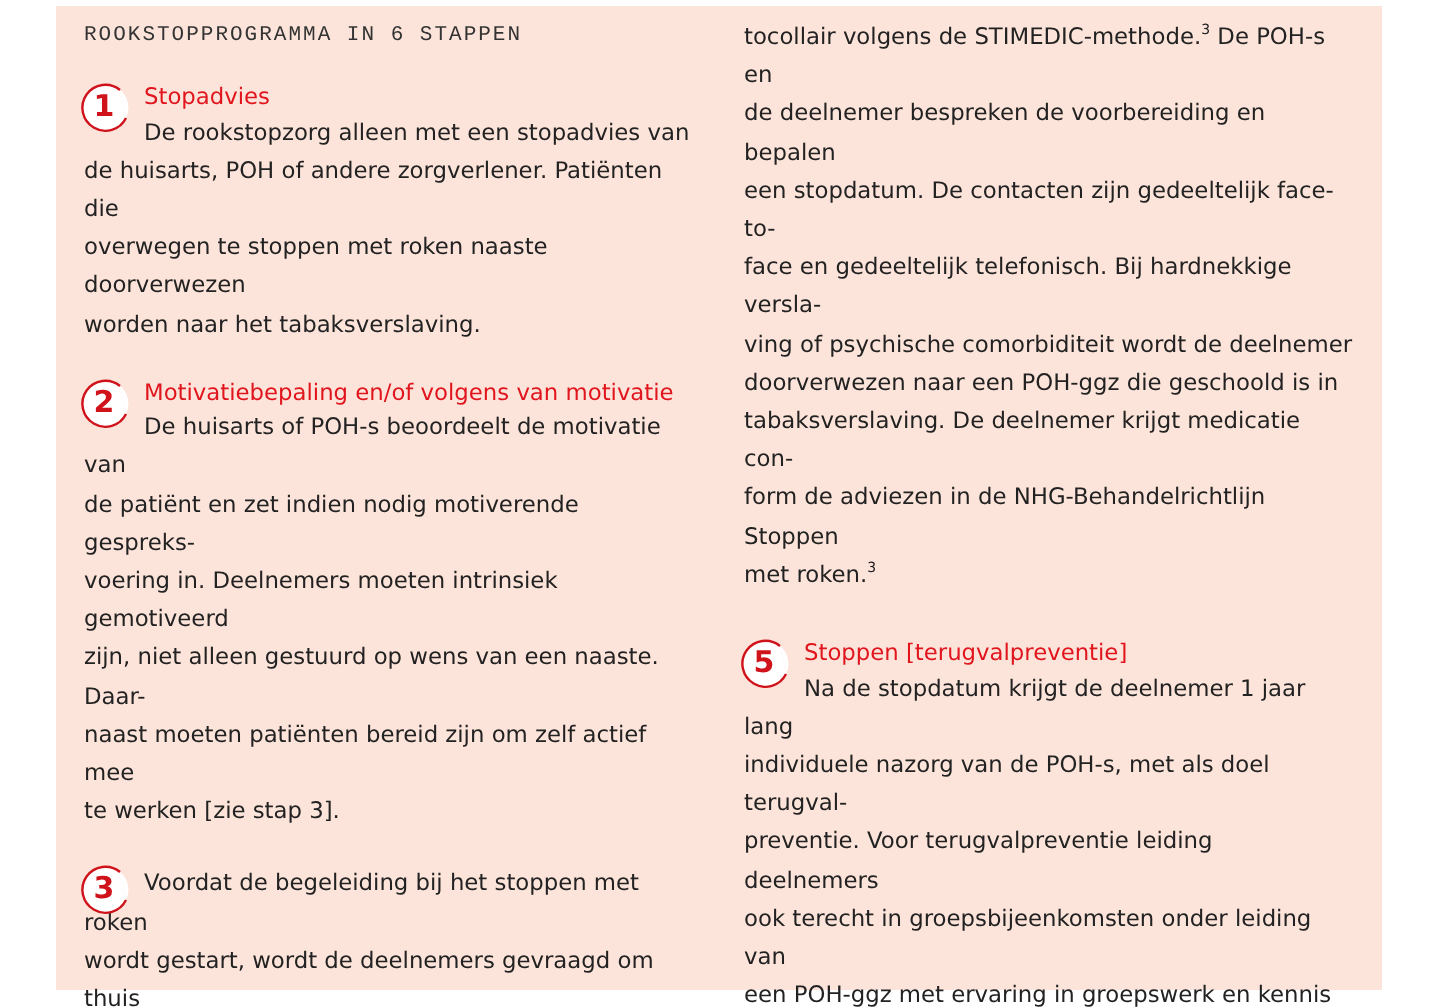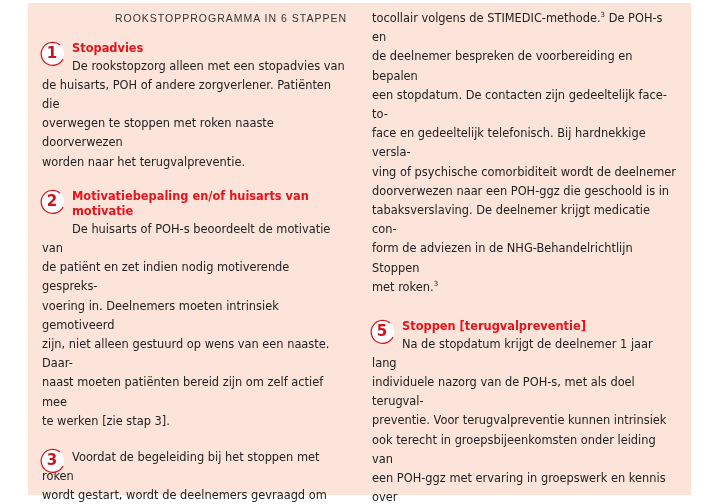--- a/index.html
+++ b/index.html
@@ -4,27 +4,27 @@
 <style>
   html, body { margin: 0; padding: 0; background: #ffffff; }
   body { width: 720px; height: 504px; position: relative; overflow: hidden;
          font-family: "DejaVu Sans", sans-serif; color: #222; }
   .panel { position: absolute; left: 28px; top: 3px; width: 663px; height: 492px;
            background: #fce4da; }
   .col { position: absolute; top: 0; width: 305px; }
   .col.left { left: 14px; }
   .col.right { left: 344px; top: 6px; }
   .box-title { font-size: 10.5px; letter-spacing: 1px; color: #333; margin-top: 9px;
-               font-family: Liberation Sans, sans-serif; text-align: right; }
+               font-family: Liberation Mono, monospace; }
   .step { position: relative; margin-top: 17px; }
   .step-badge { position: absolute; left: -3px; top: 0px; width: 26px; height: 26px; }
   .step-badge svg { position: absolute; left: 0; top: 0; }
   .step-num { position: absolute; left: 0; top: 3px; width: 26px; text-align: center;
               font-weight: bold; font-size: 15px; color: #d0121b; }
-  .step-title { margin-left: 30px; font-weight: bold; color: #e1151d; font-size: 11.4px;
+  .step-title { margin-left: 30px; font-weight: normal; color: #e1151d; font-size: 11.4px;
                 line-height: 15.5px; }
   p { margin: 0; font-size: 11.4px; line-height: 19.2px; color: #222; }
   p .indent { display: inline-block; width: 30px; }
   sup { font-size: 7px; line-height: 0; }
   .col.left .step:first-of-type { margin-top: 14px; }
 </style>
 </head>
 <body>
 
 <div class="panel">
@@ -34,32 +34,32 @@
 
     <div class="step">
       <div class="step-badge">
         <svg width="26" height="26">
             <path d="M21 4 A11.5 11.5 0 1 0 24 18" fill="#fff" stroke="#d0121b" stroke-width="1.2"></path>
             <path d="M21 4 A11.5 11.5 0 0 1 24 18" fill="#fff" stroke="none"></path>
           </svg>
         <div class="step-num">1</div>
       </div>
       <div class="step-title">Stopadvies</div>
-      <p><span class="indent"></span><span>De rookstopzorg alleen met een stopadvies van</span><br><span>de huisarts, POH of andere zorgverlener. Patiënten die</span><br><span>overwegen te stoppen met roken naaste doorverwezen</span><br><span>worden naar het terugvalpreventie.</span></p>
+      <p><span class="indent"></span><span>De rookstopzorg alleen met een stopadvies van</span><br><span>de huisarts, POH of andere zorgverlener. Patiënten die</span><br><span>overwegen te stoppen met roken naaste doorverwezen</span><br><span>worden naar het tabaksverslaving.</span></p>
     </div>
 
     <div class="step">
       <div class="step-badge">
         <svg width="26" height="26">
             <path d="M21 4 A11.5 11.5 0 1 0 24 18" fill="#fff" stroke="#d0121b" stroke-width="1.2"></path>
             <path d="M21 4 A11.5 11.5 0 0 1 24 18" fill="#fff" stroke="none"></path>
           </svg>
         <div class="step-num">2</div>
       </div>
-      <div class="step-title">Motivatiebepaling en/of huisarts van motivatie</div>
+      <div class="step-title">Motivatiebepaling en/of volgens van motivatie</div>
       <p><span class="indent"></span><span>De huisarts of POH-s beoordeelt de motivatie van</span><br><span>de patiënt en zet indien nodig motiverende gespreks-</span><br><span>voering in. Deelnemers moeten intrinsiek gemotiveerd</span><br><span>zijn, niet alleen gestuurd op wens van een naaste. Daar-</span><br><span>naast moeten patiënten bereid zijn om zelf actief mee</span><br><span>te werken [zie stap 3].</span></p>
     </div>
 
     <div class="step">
       <div class="step-badge">
         <svg width="26" height="26">
             <path d="M21 4 A11.5 11.5 0 1 0 24 18" fill="#fff" stroke="#d0121b" stroke-width="1.2"></path>
             <path d="M21 4 A11.5 11.5 0 0 1 24 18" fill="#fff" stroke="none"></path>
           </svg>
         <div class="step-num">3</div>
@@ -75,18 +75,18 @@
 
     <div class="step" style="margin-top:22px">
       <div class="step-badge">
         <svg width="26" height="26">
             <path d="M21 4 A11.5 11.5 0 1 0 24 18" fill="#fff" stroke="#d0121b" stroke-width="1.2"></path>
             <path d="M21 4 A11.5 11.5 0 0 1 24 18" fill="#fff" stroke="none"></path>
           </svg>
         <div class="step-num">5</div>
       </div>
       <div class="step-title">Stoppen [terugvalpreventie]</div>
-      <p><span class="indent"></span><span>Na de stopdatum krijgt de deelnemer 1 jaar lang</span><br><span>individuele nazorg van de POH-s, met als doel terugval-</span><br><span>preventie. Voor terugvalpreventie kunnen intrinsiek</span><br><span>ook terecht in groepsbijeenkomsten onder leiding van</span><br><span>een POH-ggz met ervaring in groepswerk en kennis over</span><br><br><br><br><br></p>
+      <p><span class="indent"></span><span>Na de stopdatum krijgt de deelnemer 1 jaar lang</span><br><span>individuele nazorg van de POH-s, met als doel terugval-</span><br><span>preventie. Voor terugvalpreventie leiding deelnemers</span><br><span>ook terecht in groepsbijeenkomsten onder leiding van</span><br><span>een POH-ggz met ervaring in groepswerk en kennis over</span><br><br><br><br><br></p>
     </div>
 
   </div>
 
 </div>
 
 </body></html>

